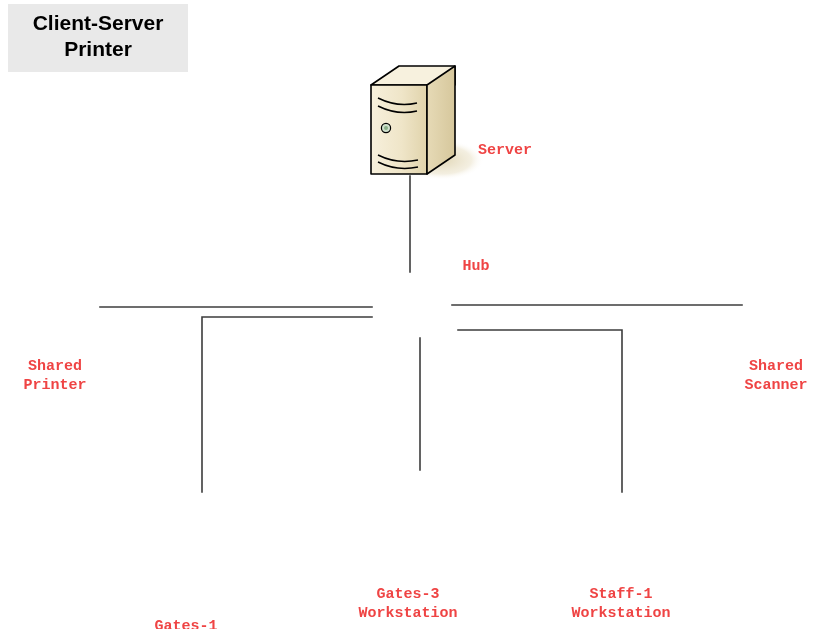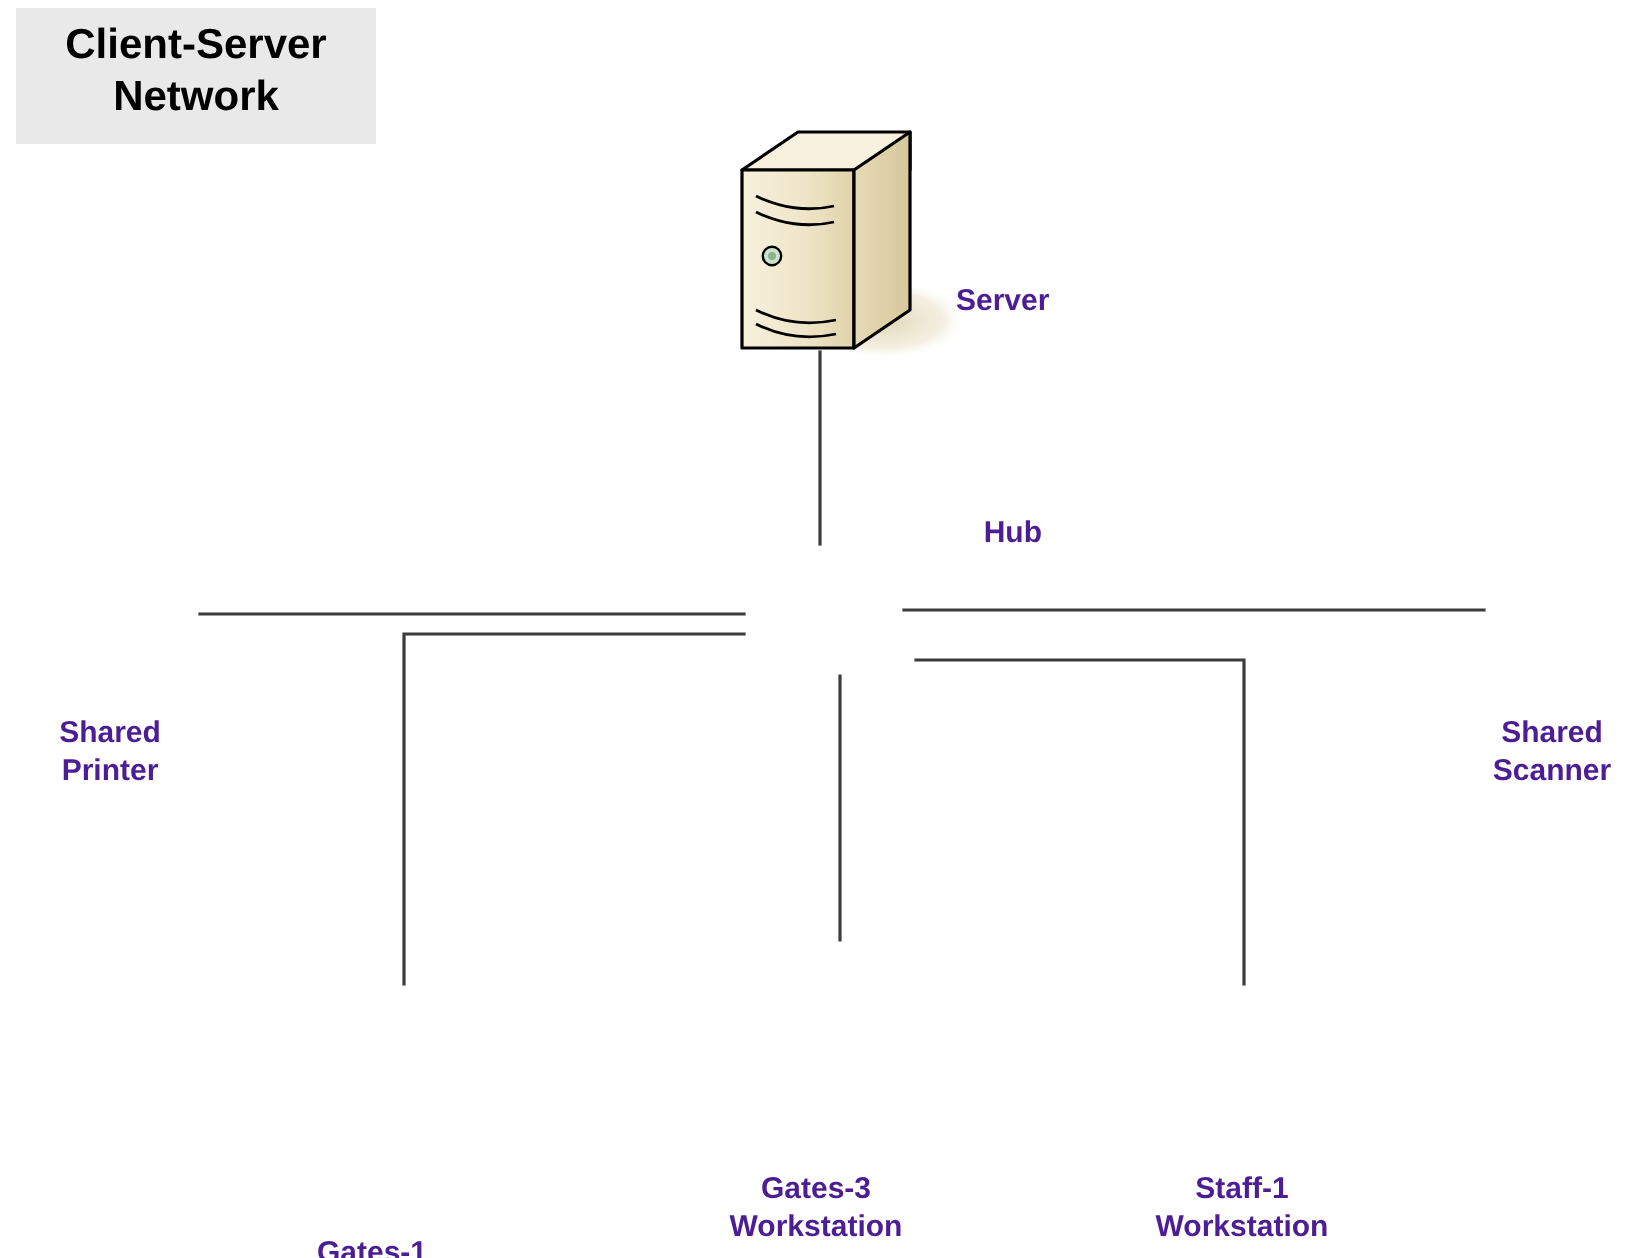--- a/index.html
+++ b/index.html
@@ -39,41 +39,41 @@
     font-weight: bold;
     color: #000000;
     line-height: 26px;
     font-family: "Liberation Sans", sans-serif;
   }
   .node-label {
     position: absolute;
     text-align: center;
     font-size: 15px;
     font-weight: bold;
-    color: #4c1d95;
+    color: #ef4444;
     line-height: 19px;
-    font-family: Liberation Sans, sans-serif;
+    font-family: Liberation Mono, monospace;
     white-space: pre-line;
   }
   .lbl-server   { left: 478px; top: 141px; width: 120px; text-align: left; }
-  .lbl-hub      { left: 431px; top: 257px; width: 90px;  text-align: right; }
+  .lbl-hub      { left: 431px; top: 257px; width: 90px;  text-align: center; }
   .lbl-printer  { left: 0px;   top: 357px; width: 110px; }
   .lbl-scanner  { left: 718px; top: 357px; width: 116px; }
   .lbl-ws1      { left: 83px;  top: 585px; width: 206px; margin-top: 32px; }
   .lbl-ws2      { left: 305px; top: 585px; width: 206px; }
   .lbl-ws3      { left: 518px; top: 585px; width: 206px; }
 </style>
 </head>
 <body>
 
 
 
 <div class="title-box"></div>
 <div class="title-text">Client-Server
-Network</div>
+Printer</div>
 
 <svg id="diagram-canvas" viewBox="0 0 816 629">
   <defs>
     <linearGradient id="gradServerFront" x1="0" y1="0" x2="1" y2="0">
       <stop offset="0%" stop-color="#f7f0dc"></stop>
       <stop offset="55%" stop-color="#efe5c8"></stop>
       <stop offset="100%" stop-color="#e0d3ab"></stop>
     </linearGradient>
     <linearGradient id="gradServerSide" x1="0" y1="0" x2="1" y2="0">
       <stop offset="0%" stop-color="#e6dab6"></stop>

